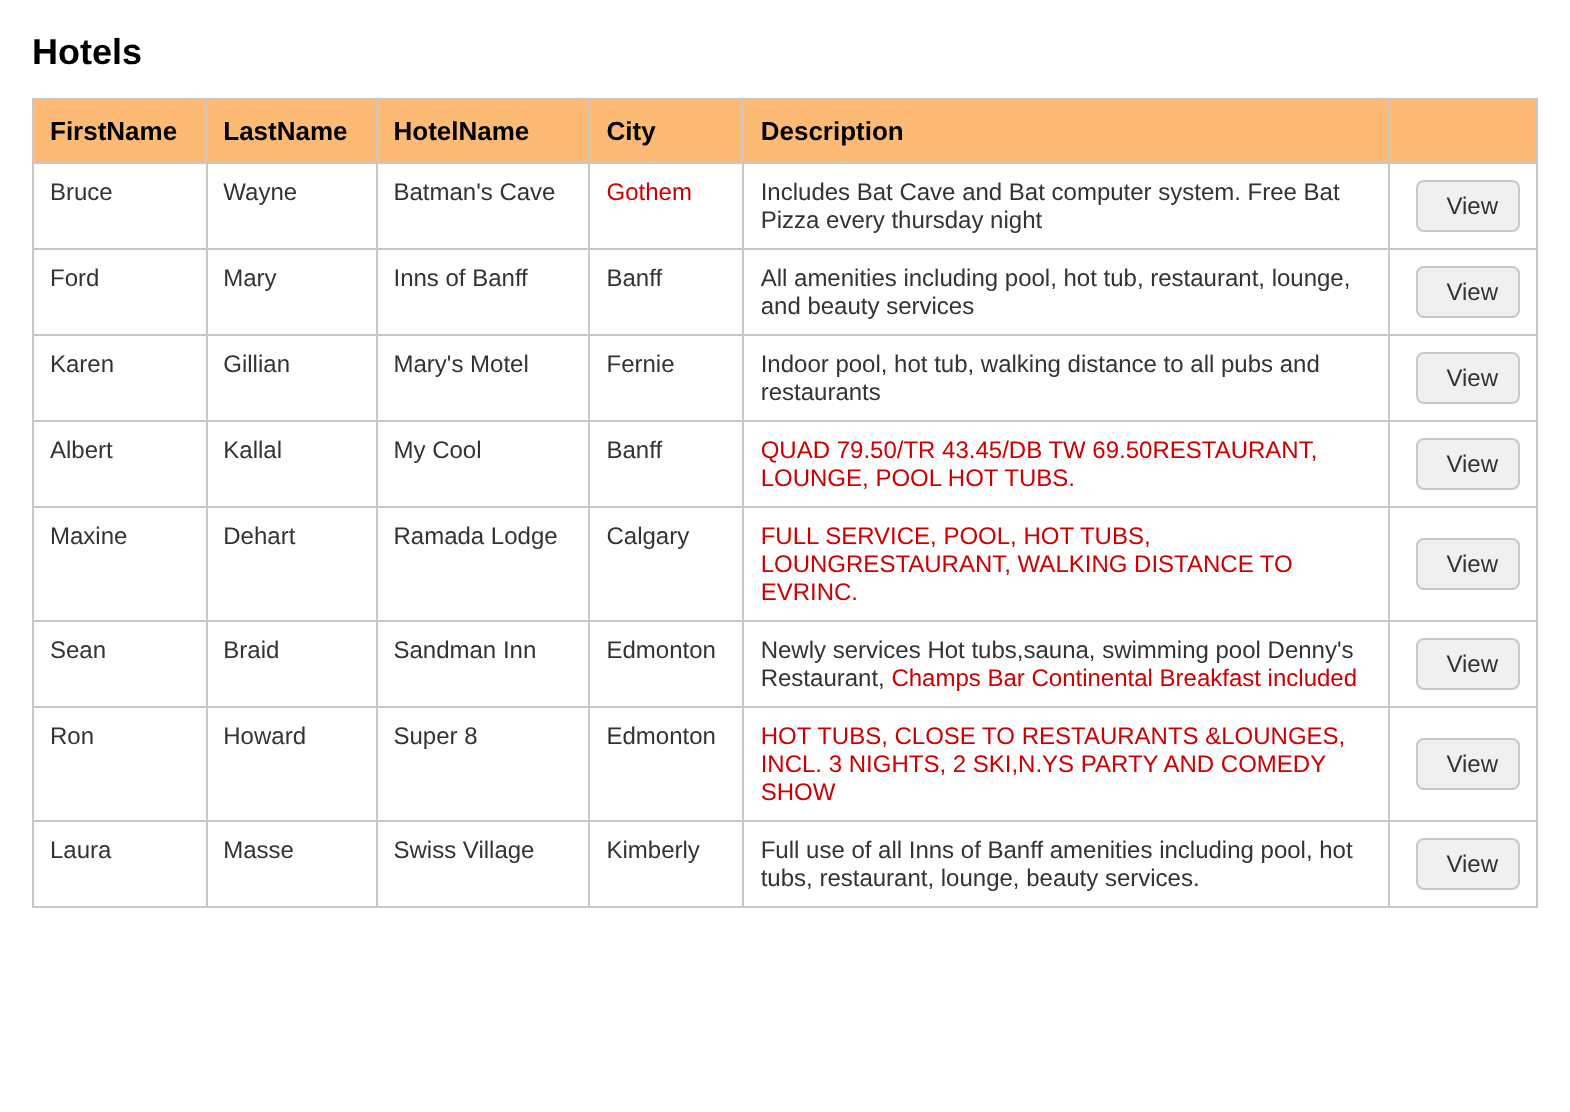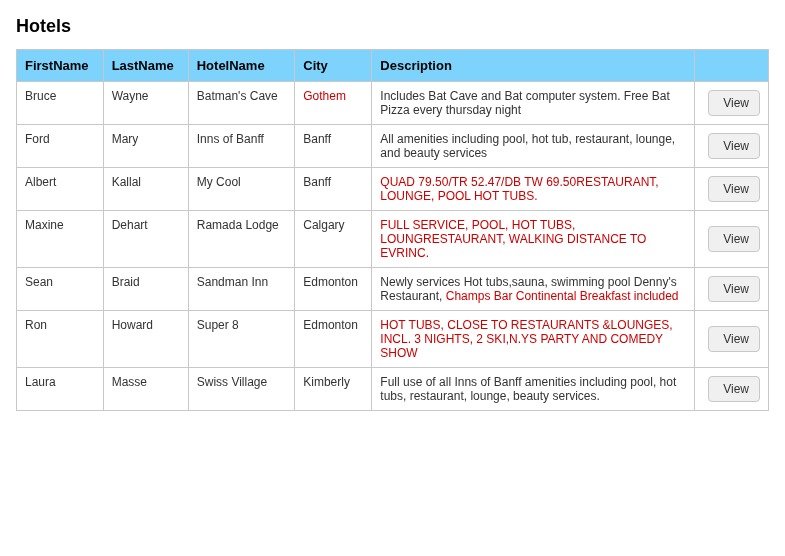--- a/index.html
+++ b/index.html
@@ -19,21 +19,21 @@
       font-weight: bold;
       margin-bottom: 12px;
       color: #000;
     }
     table {
       width: 100%;
       border-collapse: collapse;
       border: 1px solid #c8c8c8;
     }
     thead tr {
-      background-color: #7dd3fc;
+      background-color: #fdba74;
       padding-left: 44px;
     }
     th {
       text-align: left;
       padding: 8px 8px;
       border: 1px solid #c8c8c8;
       font-weight: bold;
       font-size: 13px;
     }
     td {
@@ -106,26 +106,39 @@
         <td>Inns of Banff</td>
         <td>Banff</td>
         <td class="description-cell">All amenities including pool, hot tub, restaurant, lounge, and beauty services</td>
         <td class="action-cell" style="vertical-align: middle;"><button class="view-btn">
             <span><svg viewBox="0 0 16 16" fill="#555" xmlns="http://www.w3.org/2000/svg">
     <path d="M8 1L1 7h2v7h4v-4h2v4h4V7h2L8 1z"></path>
   </svg></span>
             <span>View</span>
           </button></td>
       </tr>
+      <tr style="background-color: rgb(255, 255, 255);">
+        <td>Karen</td>
+        <td>Gillian</td>
+        <td>Mary's Motel</td>
+        <td>Fernie</td>
+        <td class="description-cell">Indoor pool, hot tub, walking distance to all pubs and restaurants</td>
+        <td class="action-cell" style="vertical-align: middle;"><button class="view-btn">
+            <span><svg viewBox="0 0 16 16" fill="#555" xmlns="http://www.w3.org/2000/svg">
+    <path d="M8 1L1 7h2v7h4v-4h2v4h4V7h2L8 1z"></path>
+  </svg></span>
+            <span>View</span>
+          </button></td>
+      </tr>
       <tr style="background-color: rgb(249, 249, 249);">
         <td>Albert</td>
         <td>Kallal</td>
         <td>My Cool</td>
         <td>Banff</td>
-        <td class="description-cell" style="color: rgb(204, 0, 0);">QUAD 79.50/TR 52.47/DB TW 69.50RESTAURANT, LOUNGE, POOL HOT TUBS.</td>
+        <td class="description-cell" style="color: rgb(204, 0, 0);">QUAD 79.50/TR 43.45/DB TW 69.50RESTAURANT, LOUNGE, POOL HOT TUBS.</td>
         <td class="action-cell" style="vertical-align: middle;"><button class="view-btn">
             <span><svg viewBox="0 0 16 16" fill="#555" xmlns="http://www.w3.org/2000/svg">
     <path d="M8 1L1 7h2v7h4v-4h2v4h4V7h2L8 1z"></path>
   </svg></span>
             <span>View</span>
           </button></td>
       </tr>
       <tr style="background-color: #1d4ed8;">
         <td>Maxine</td>
         <td>Dehart</td>

